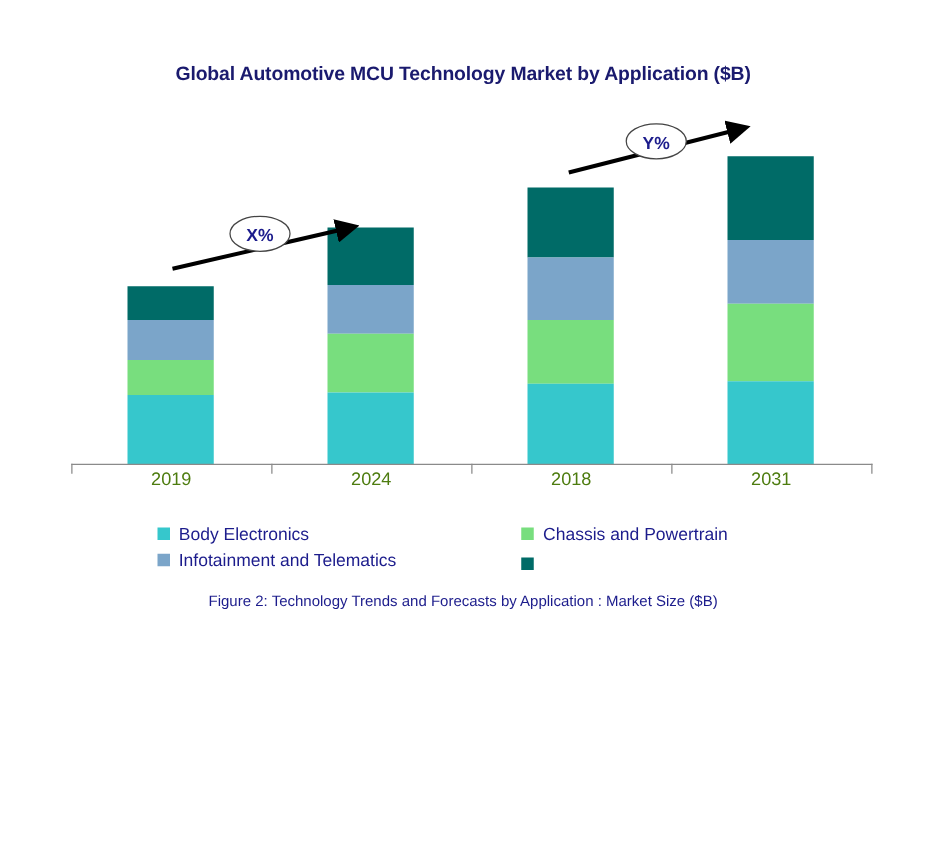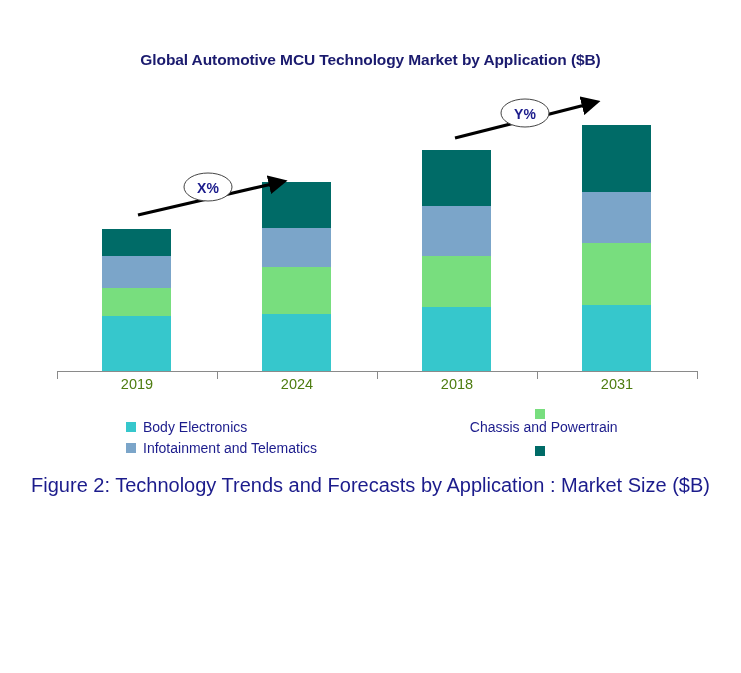--- a/index.html
+++ b/index.html
@@ -120,41 +120,41 @@
     display: flex;
     height: 21px;
     align-items: flex-end;
     padding-left: 16px;
   }
   .legend-item {
     display: flex;
     align-items: center;
     width: 300px;
   }
-  .legend-item.right { width: 260px; flex-direction: column; }
+  .legend-item.right { width: 260px; }
   .swatch {
     width: 10px;
     height: 10px;
     margin-right: 7px;
     flex: 0 0 auto;
   }
   .legend-text {
     font-size: 14px;
     color: #1c1c8c;
     white-space: nowrap;
   }
 
   
   #caption {
     position: absolute;
     left: 0;
     top: 474px;
     width: 741px;
     text-align: center;
-    font-size: 20px;
+    font-size: 12px;
     color: #1c1c8c;
   }
 </style>
 </head>
 <body>
 
 <div id="figure">
 
   <div id="title-block">
     <div id="chart-title">Global Automotive MCU Technology Market by Application ($B)</div>

